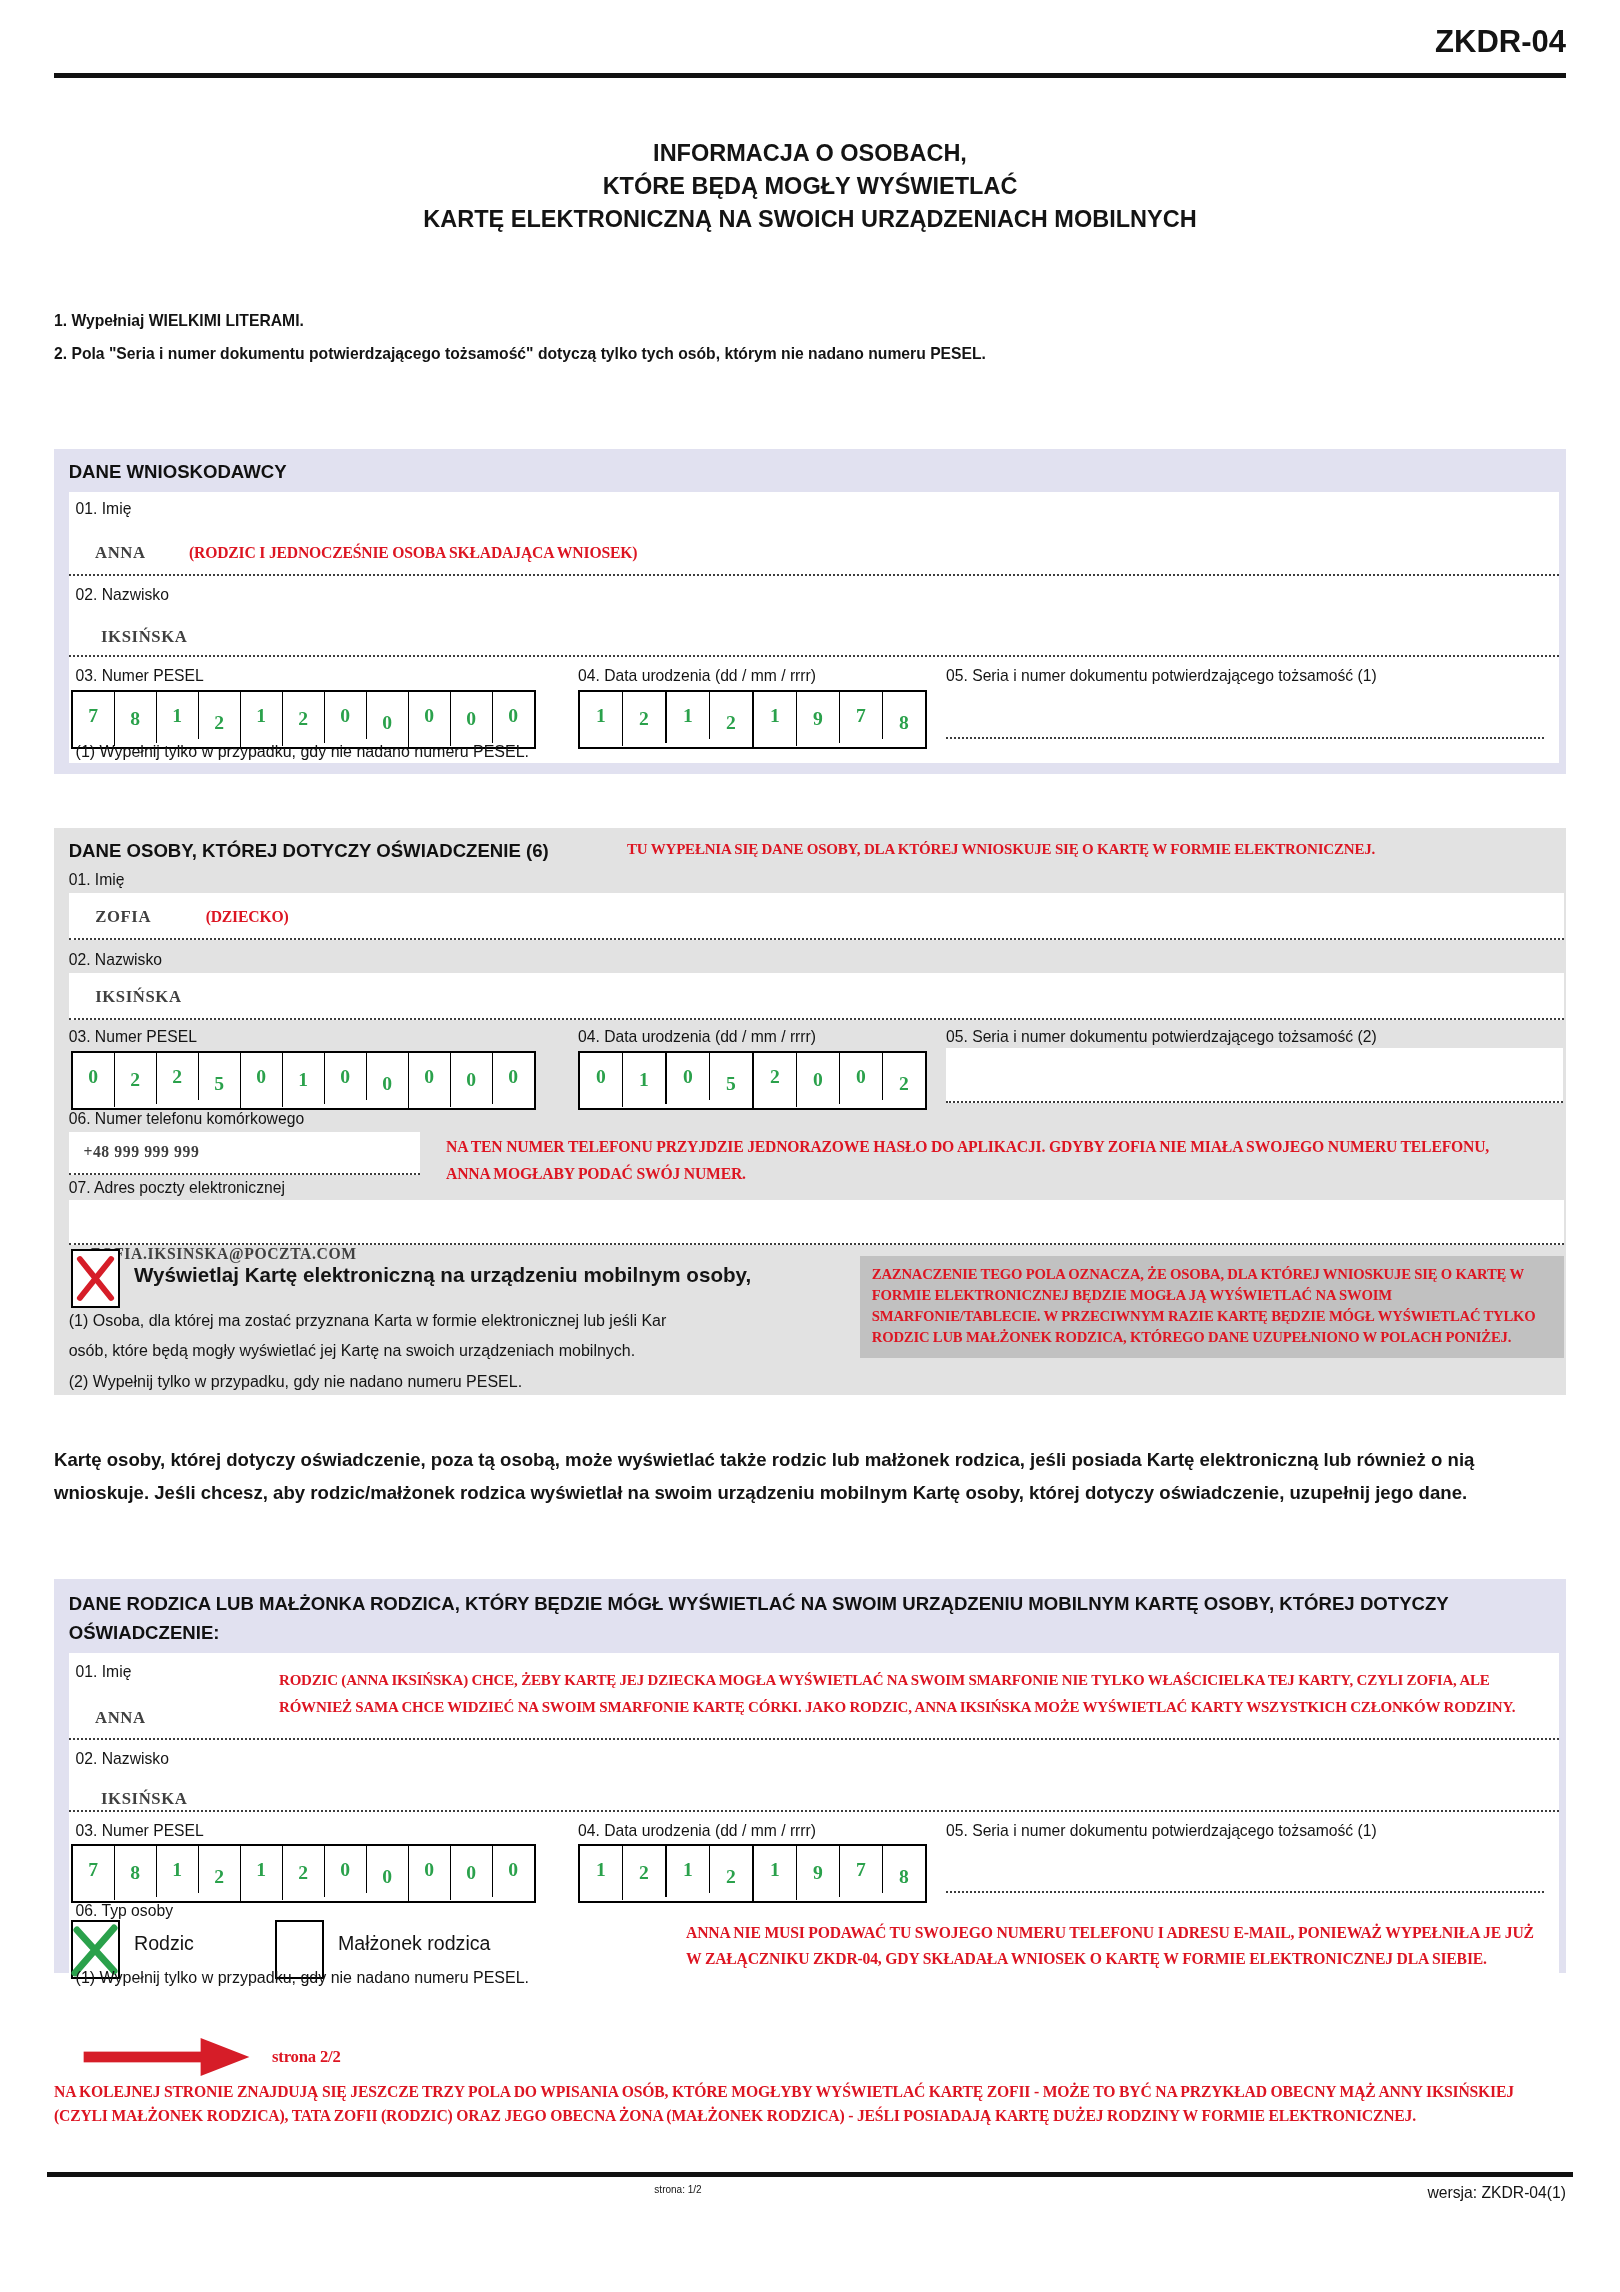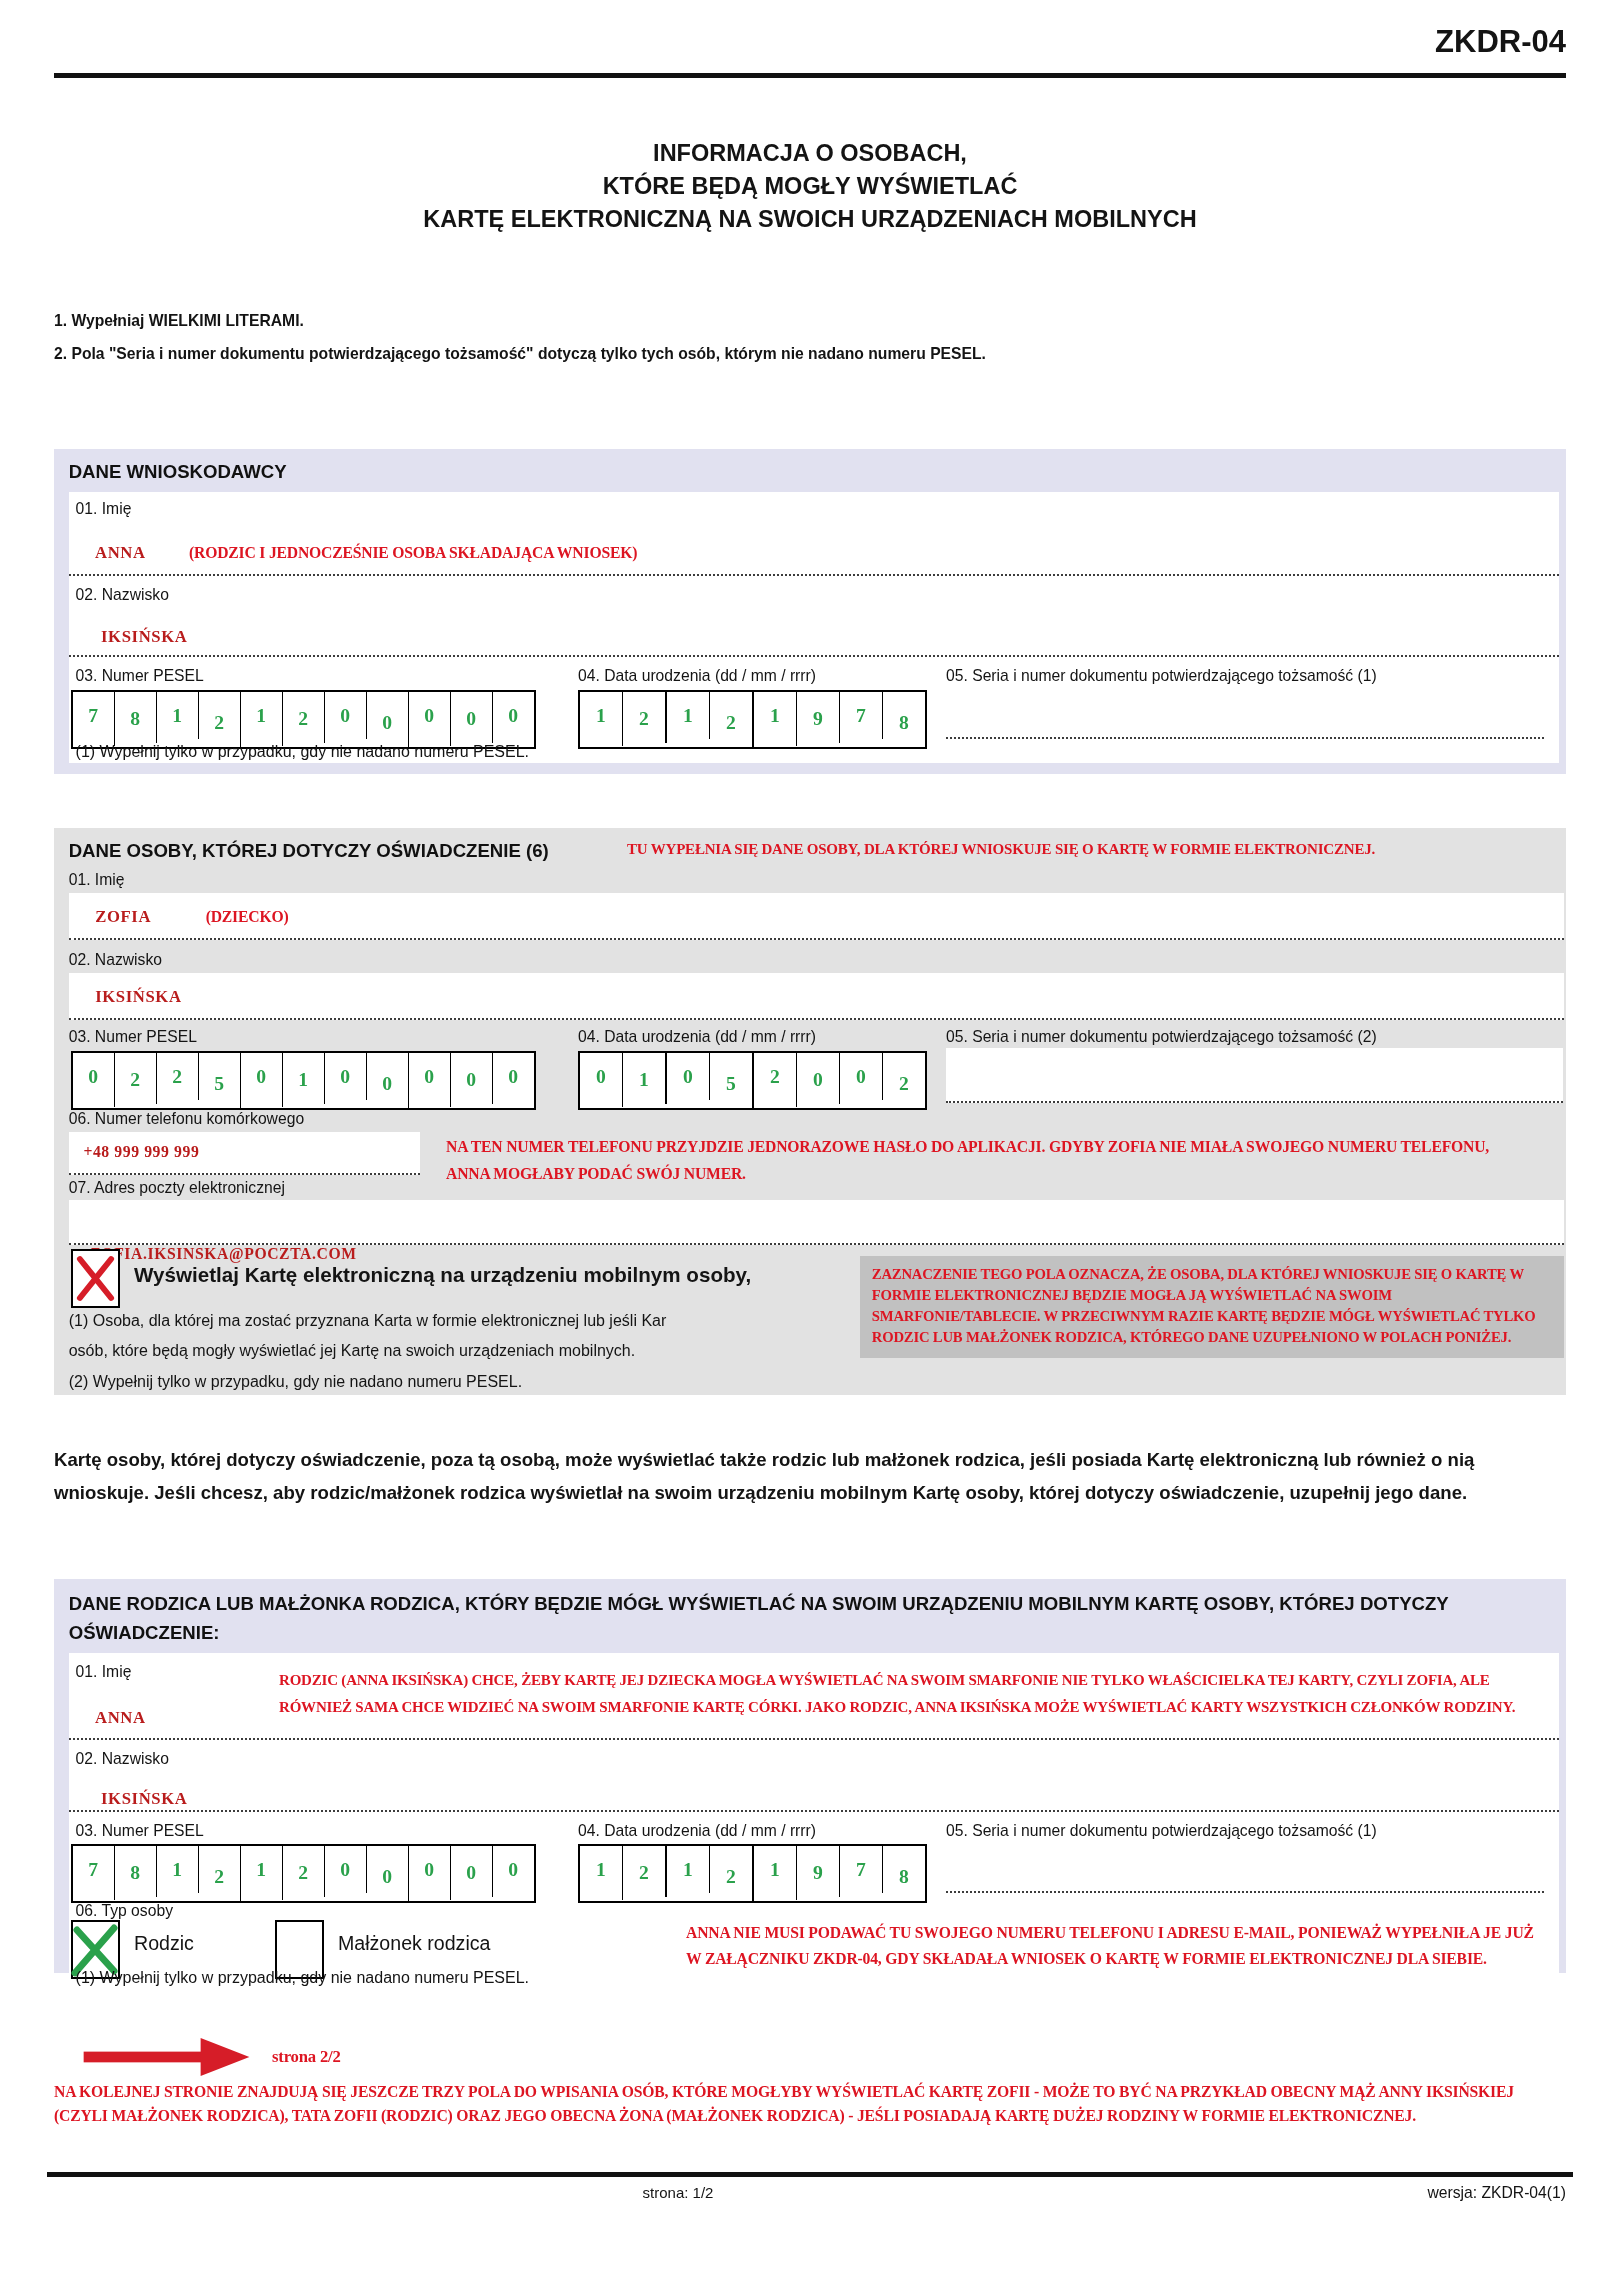--- a/index.html
+++ b/index.html
@@ -1,21 +1,21 @@
 <!DOCTYPE html>
 <html><head>
 <meta charset="utf-8">
 <style>
   html,body{margin:0;padding:0;background:#fff;}
   #page{position:relative;width:1620px;height:2293px;background:#ffffff;overflow:hidden;
         font-family:"Liberation Sans",sans-serif;color:#141414;}
   .abs{position:absolute;}
   .lbl{font-size:15.7px;color:#141414;white-space:nowrap;}
   .hdr{font-size:18.6px;font-weight:bold;color:#111;}
-  .val{font-family:"Liberation Serif",serif;font-weight:bold;font-size:16.7px;color:#b91c1c;letter-spacing:0.6px;white-space:nowrap;}
+  .val{font-family:"Liberation Serif",serif;font-weight:bold;font-size:16.7px;color:#404040;letter-spacing:0.6px;white-space:nowrap;}
   .note{font-family:"Liberation Serif",serif;font-weight:bold;font-size:15.7px;line-height:24.5px;color:#dd1522;letter-spacing:-0.2px;}
   .dot{border-bottom:2px dotted #3c3c3c;height:0;}
   .wbox{background:#fff;}
   .panel-lav{background:#e1e1f0;}
   .panel-gray{background:#e2e2e2;}
   .grid{display:flex;background:#fff;border:2px solid #000;}
   .grid span{display:flex;align-items:center;justify-content:center;width:41px;height:47px;
              border-right:1px solid #000;font-family:"Liberation Serif",serif;font-weight:bold;
              font-size:19.6px;color:#2aa14b;}
   .grid span:last-child{border-right:none;}
@@ -221,17 +221,17 @@
     <svg width="169" height="39" viewBox="0 0 172 40">
       <rect x="0" y="15" width="122" height="11" fill="#d61d28"></rect>
       <polygon points="120,1 170,20.5 120,40" fill="#d61d28"></polygon>
     </svg>
   </div>
   <div class="abs note" style="left:272px;top:2045px;font-size:16.7px;">strona 2/2</div>
 
   <div class="abs note" style="left:54px;top:2080px;width:1490px;line-height:23.5px;font-size:15.7px;">NA KOLEJNEJ STRONIE ZNAJDUJĄ SIĘ JESZCZE TRZY POLA DO WPISANIA OSÓB, KTÓRE MOGŁYBY WYŚWIETLAĆ KARTĘ ZOFII - MOŻE TO BYĆ NA PRZYKŁAD OBECNY MĄŻ ANNY IKSIŃSKIEJ (CZYLI MAŁŻONEK RODZICA), TATA ZOFII (RODZIC) ORAZ JEGO OBECNA ŻONA (MAŁŻONEK RODZICA) - JEŚLI POSIADAJĄ KARTĘ DUŻEJ RODZINY W FORMIE ELEKTRONICZNEJ.</div>
 
   <div class="abs" style="left:47px;right:47px;top:2172px;height:4.9px;background:#111;"></div>
-  <div class="abs" style="left:0;width:1356px;top:2184px;text-align:center;font-size:15px;">strona: 1/2</div>
+  <div class="abs" style="left:0;width:1356px;top:2184px;text-align:center;font-size:10px;">strona: 1/2</div>
   <div class="abs" style="right:54px;top:2184px;font-size:15.7px;">wersja: ZKDR-04(1)</div>
 
 </div>
 
 
 </body></html>

